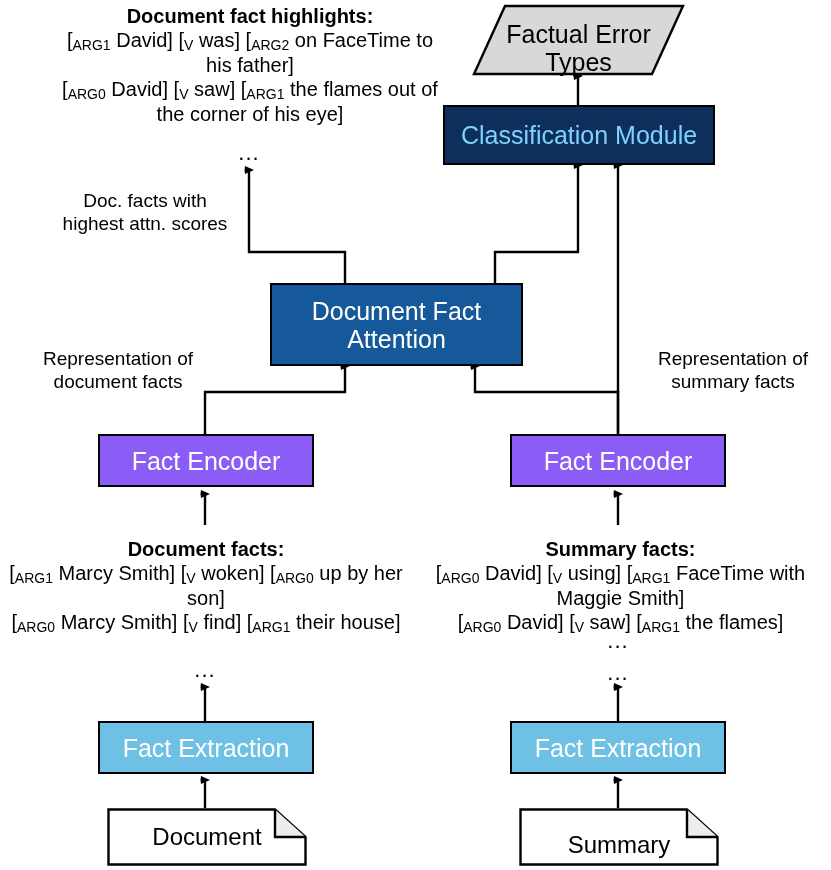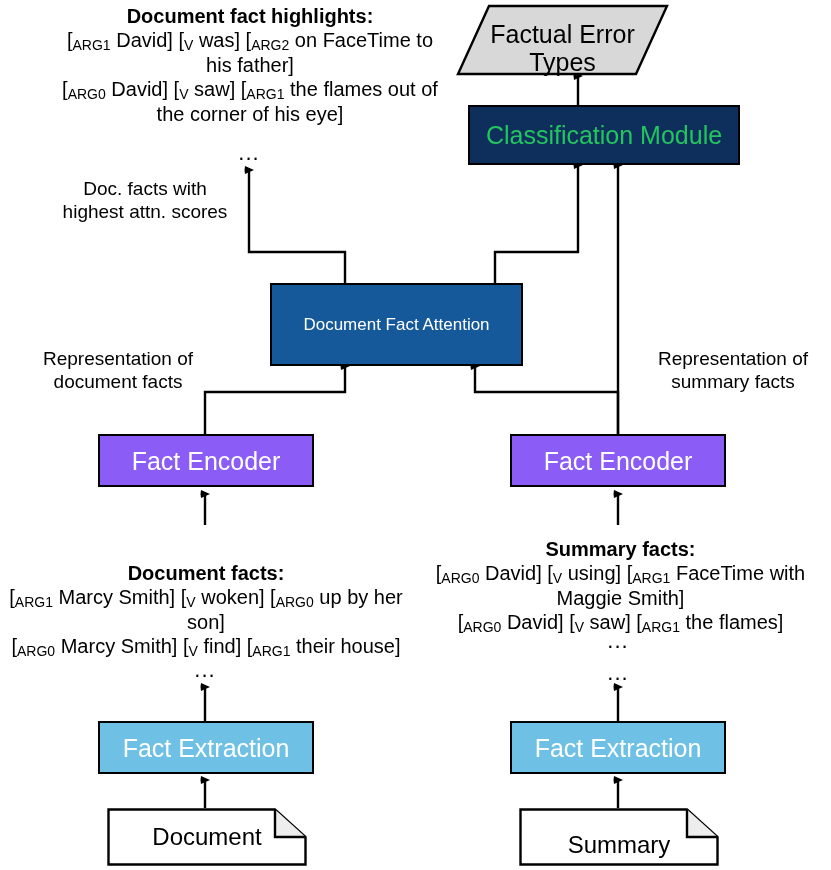--- a/index.html
+++ b/index.html
@@ -31,22 +31,21 @@
     box-sizing: border-box;
     display: flex;
     align-items: center;
     justify-content: center;
     text-align: center;
     border: 2px solid #000000;
     line-height: 1.12;
   }
   .node-dark {
     background: #0E2F5C;
-    color: #22c55e;
-    margin-left: 25px;
+    color: #7dd3fc;
   }
   .node-mid {
     background: #15599A;
     color: #ffffff;
   }
   .node-bright {
     background: #8b5cf6;
     color: #ffffff;
   }
   .node-light {
@@ -160,38 +159,38 @@
   </svg>
 
   <div class="facts-block" style="left:60px; top:4px; width:380px;">
     <span class="facts-title">Document fact highlights:</span>
     <span class="srl">[<sub>ARG1</sub>&nbsp;<span>David</span>] [<sub>V</sub>&nbsp;<span>was</span>] [<sub>ARG2</sub>&nbsp;<span>on FaceTime to his father</span>]</span><br>
     <span class="srl">[<sub>ARG0</sub>&nbsp;<span>David</span>] [<sub>V</sub>&nbsp;<span>saw</span>] [<sub>ARG1</sub>&nbsp;<span>the flames out of the corner of his eye</span>]</span>
   </div>
 
   <div class="ellipsis" style="left:229px; top:140px; width:40px;">...</div>
 
-  <div class="para-shape" style="left:456px; top:4px; width:213px; height:88px;">
+  <div class="para-shape" style="left:472px; top:4px; width:213px; height:88px;">
     <svg width="213" height="72" viewBox="0 0 213 72">
       <polygon points="33,2 211,2 180,70 2,70" fill="#D8D8D8" stroke="#000000" stroke-width="2.4"></polygon>
     </svg>
     <div class="para-text">Factual Error Types</div>
   </div>
 
   <div class="node node-dark" style="left:443px; top:105px; width:272px; height:60px; font-size:25px;">
     <span>Classification Module</span>
   </div>
 
-  <div class="edge-label" style="left:40px; top:178px; width:210px;">
+  <div class="edge-label" style="left:40px; top:190px; width:210px;">
     <span>Doc. facts with</span><br>
     <span>highest attn. scores</span>
   </div>
 
 
-  <div class="node node-mid" style="left:270px; top:283px; width:253px; height:83px; font-size:17px;">
+  <div class="node node-mid" style="left:270px; top:283px; width:253px; height:83px; font-size:25px;">
     <span>Document Fact Attention</span>
   </div>
 
   <div class="edge-label" style="left:18px; top:348px; width:200px;">
     <span>Representation of</span><br>
     <span>document facts</span>
   </div>
 
   <div class="edge-label" style="left:638px; top:348px; width:190px;">
     <span>Representation of</span><br>
@@ -199,21 +198,21 @@
   </div>
 
   <div class="node node-bright" style="left:98px; top:434px; width:216px; height:53px; font-size:25px;">
     <span>Fact Encoder</span>
   </div>
 
   <div class="node node-bright" style="left:510px; top:434px; width:216px; height:53px; font-size:25px;">
     <span>Fact Encoder</span>
   </div>
 
-  <div class="facts-block" style="left:6px; top:537px; width:400px;margin-top:24px;">
+  <div class="facts-block" style="left:6px; top:537px; width:400px;">
     <span class="facts-title">Document facts:</span>
     <span class="srl">[<sub>ARG1</sub>&nbsp;<span>Marcy Smith</span>] [<sub>V</sub>&nbsp;<span>woken</span>] [<sub>ARG0</sub>&nbsp;<span>up by her son</span>]</span><br>
     <span class="srl">[<sub>ARG0</sub>&nbsp;<span>Marcy Smith</span>] [<sub>V</sub>&nbsp;<span>find</span>] [<sub>ARG1</sub>&nbsp;<span>their house</span>]</span>
   </div>
 
   <div class="ellipsis" style="left:185px; top:657px; width:40px;">...</div>
 
   <div class="facts-block" style="left:423px; top:537px; width:395px;">
     <span class="facts-title">Summary facts:</span>
     <span class="srl">[<sub>ARG0</sub>&nbsp;<span>David</span>] [<sub>V</sub>&nbsp;<span>using</span>] [<sub>ARG1</sub>&nbsp;<span>FaceTime with Maggie Smith</span>]</span><br>

